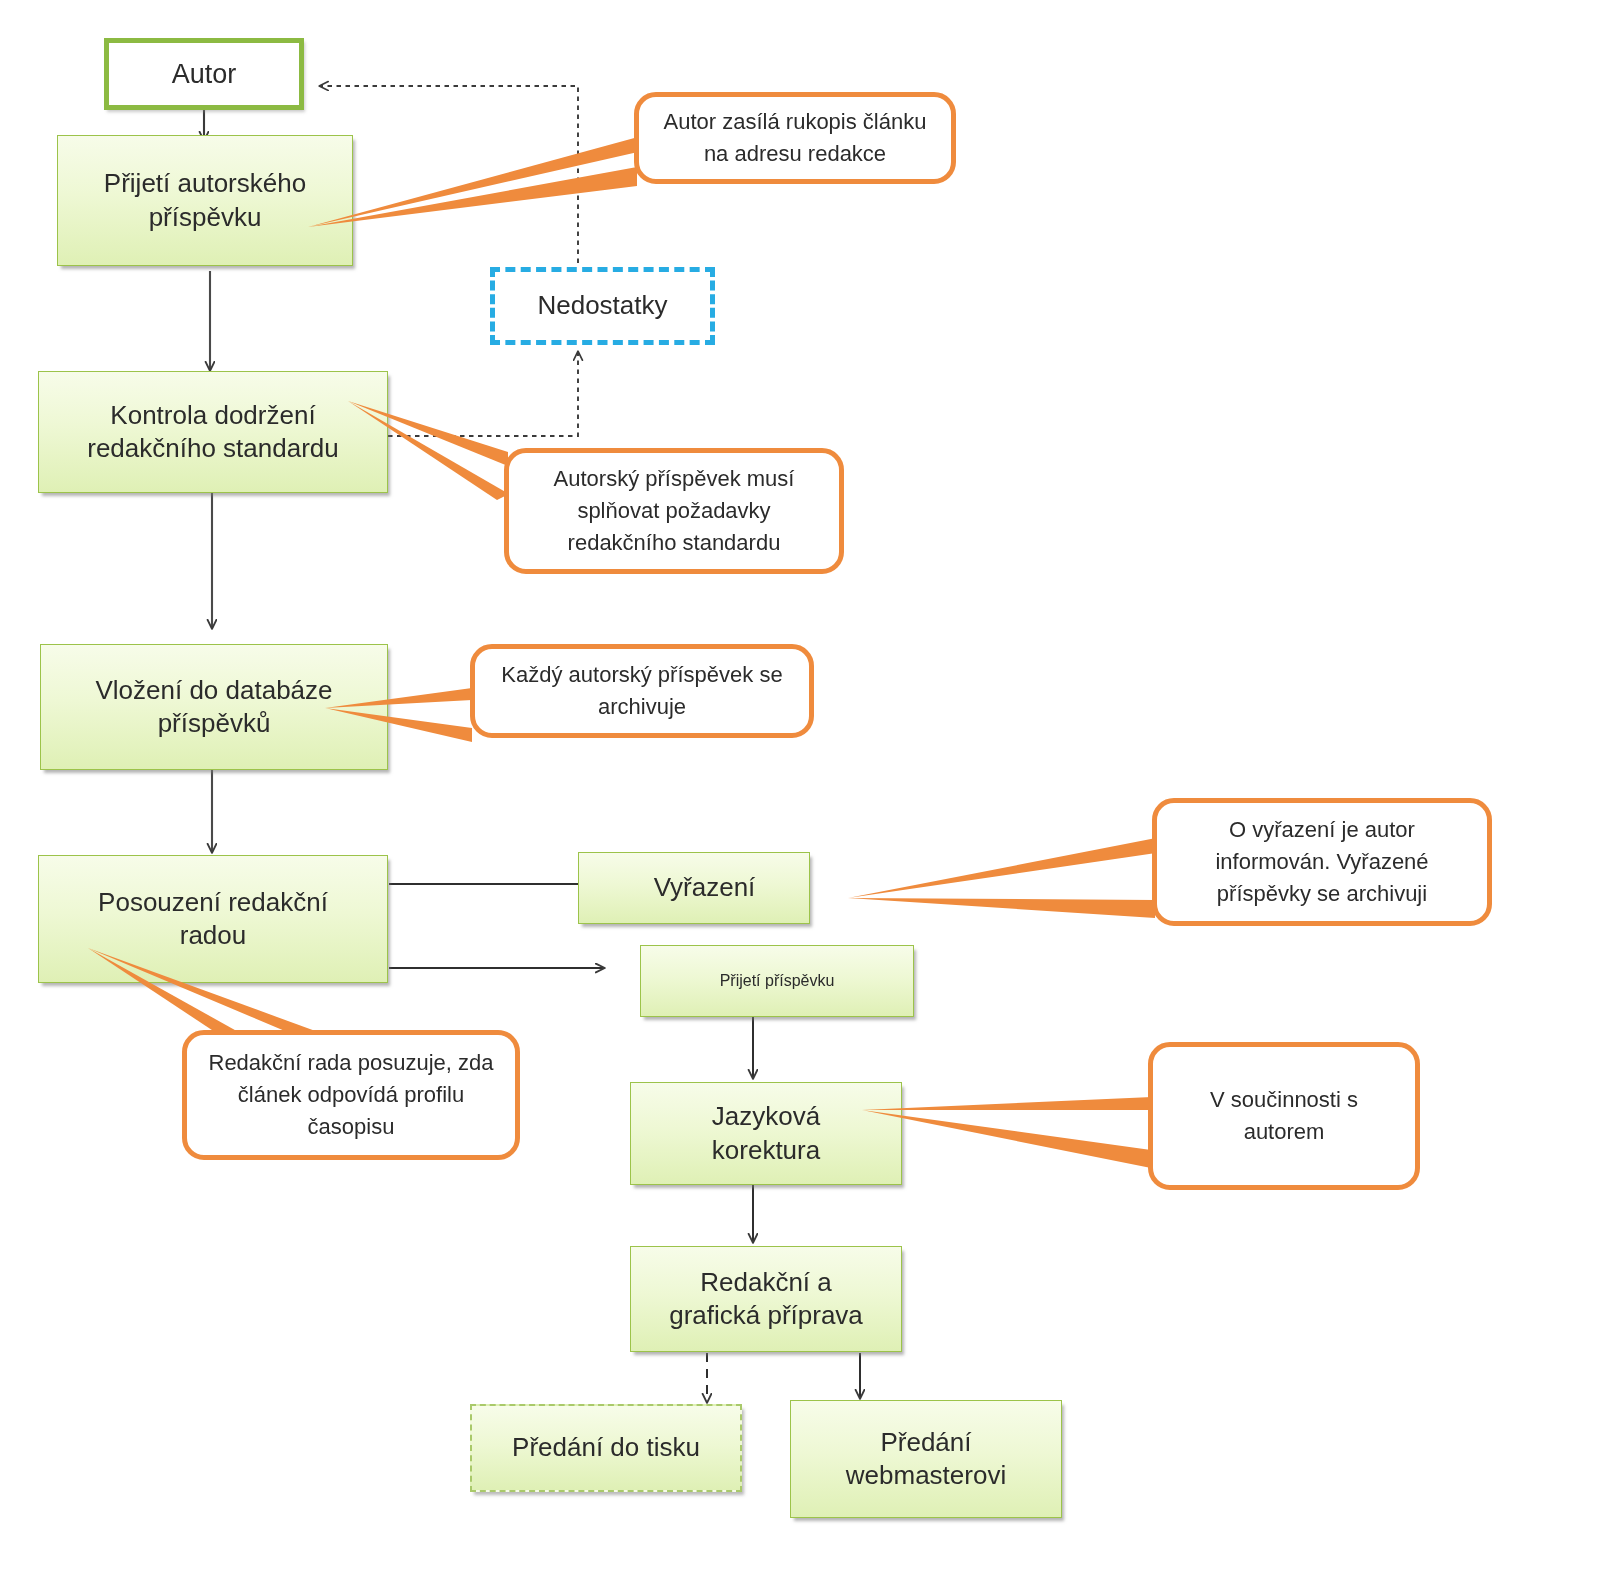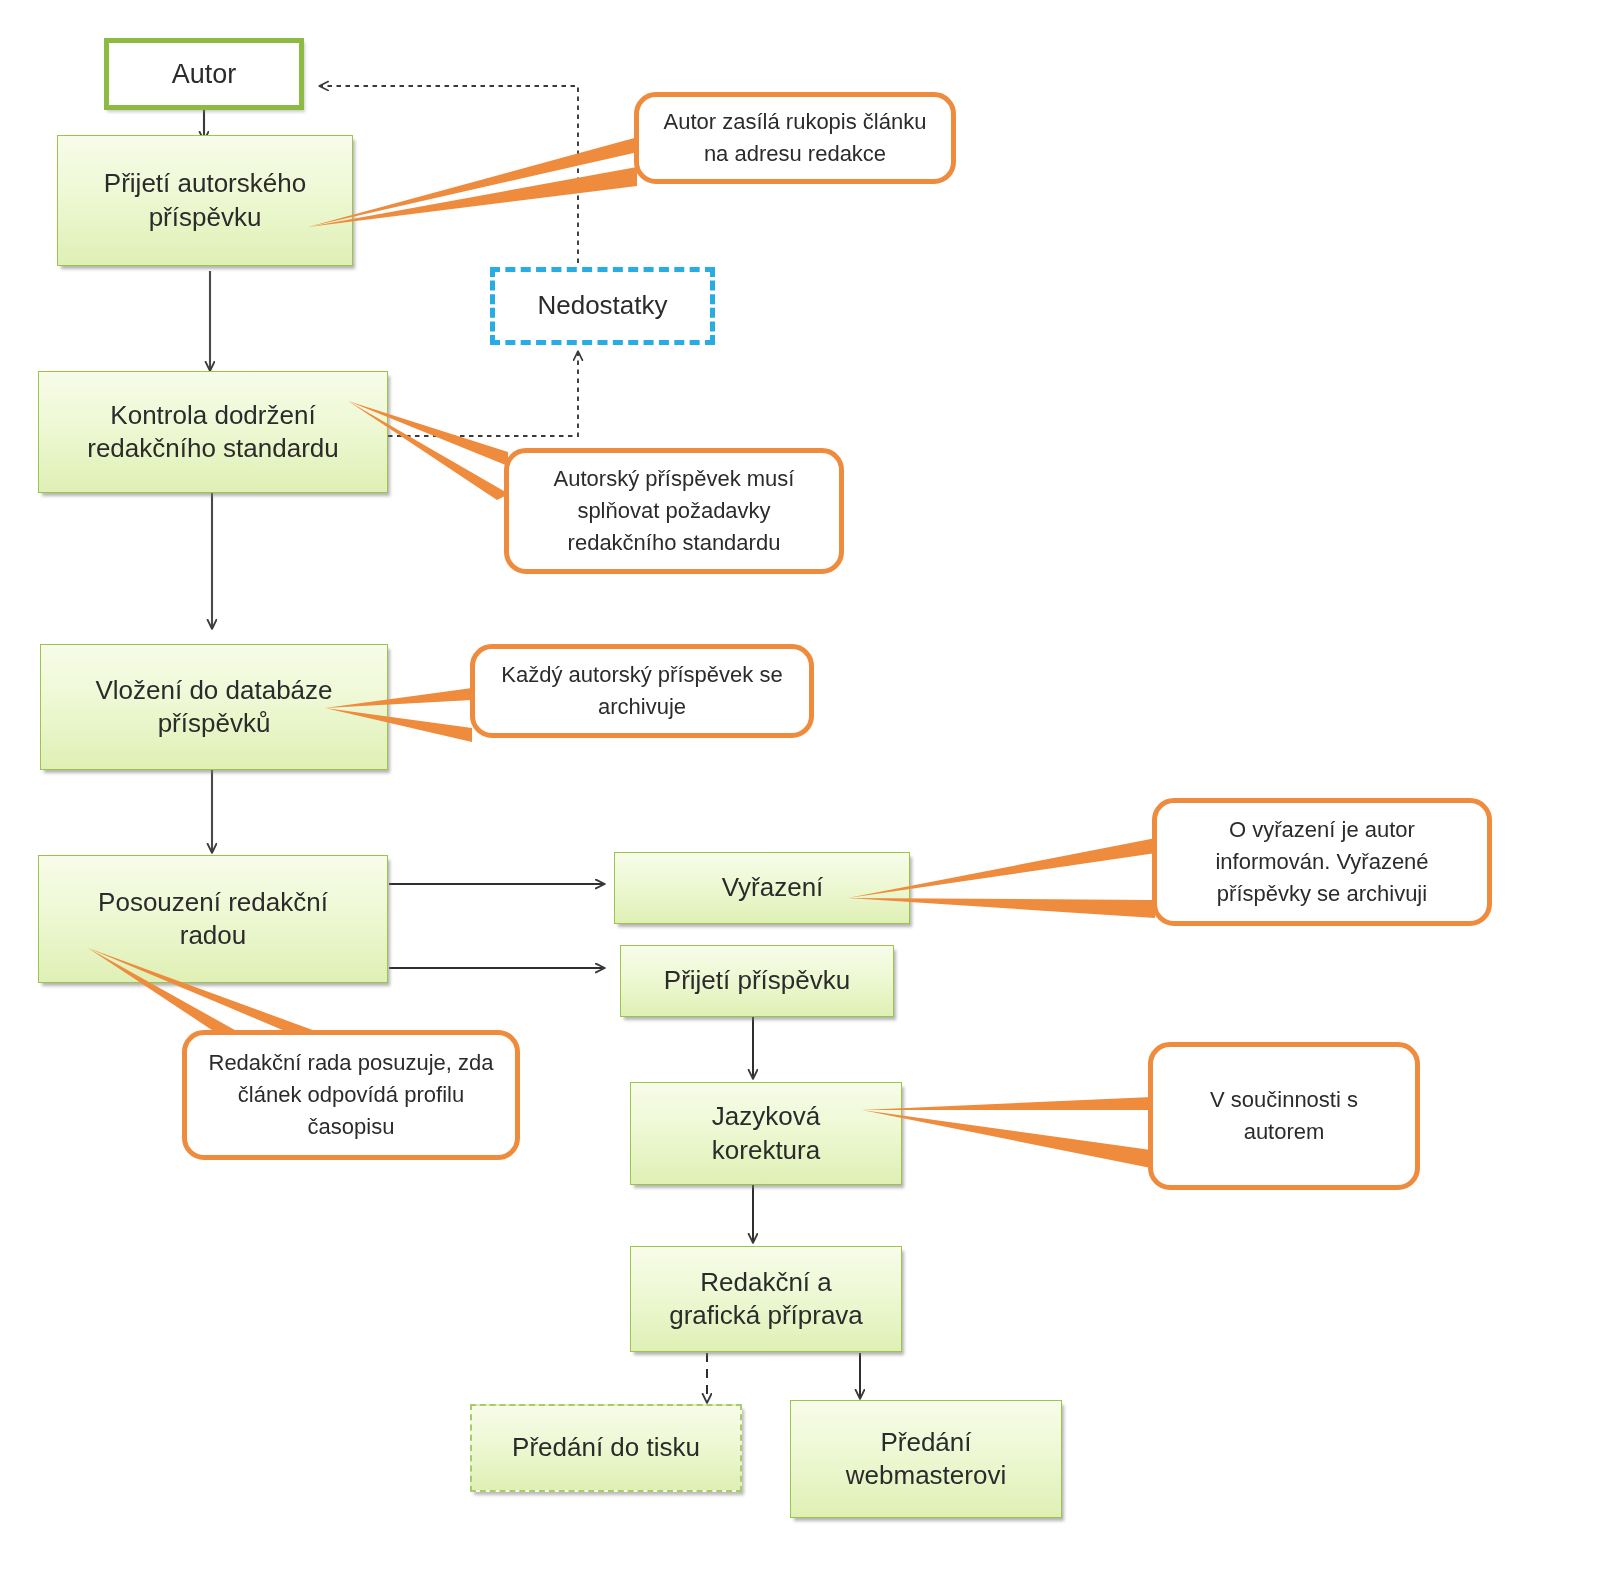--- a/index.html
+++ b/index.html
@@ -173,25 +173,25 @@
     </div>
   </div>
 
   <div class="node process" style="left:38px; top:855px; width:350px; height:128px; font-size:26px;text-align:center;">
     <div>
       <span class="lbl">Posouzení redakční</span>
       <span class="lbl">radou</span>
     </div>
   </div>
 
-  <div class="node process" style="left:614px; top:852px; width:296px; height:72px; font-size:26px;padding-left:27px;">
+  <div class="node process" style="left:578px; top:852px; width:232px; height:72px; font-size:26px;padding-left:27px;">
     <span class="lbl">Vyřazení</span>
   </div>
 
-  <div class="node process" style="left:620px; top:945px; width:274px; height:72px; font-size:26px;">
+  <div class="node process" style="left:640px; top:945px; width:274px; height:72px; font-size:16px;">
     <span class="lbl">Přijetí příspěvku</span>
   </div>
 
   <div class="node process" style="left:630px; top:1082px; width:272px; height:103px; font-size:26px;">
     <div>
       <span class="lbl">Jazyková</span>
       <span class="lbl">korektura</span>
     </div>
   </div>
 

